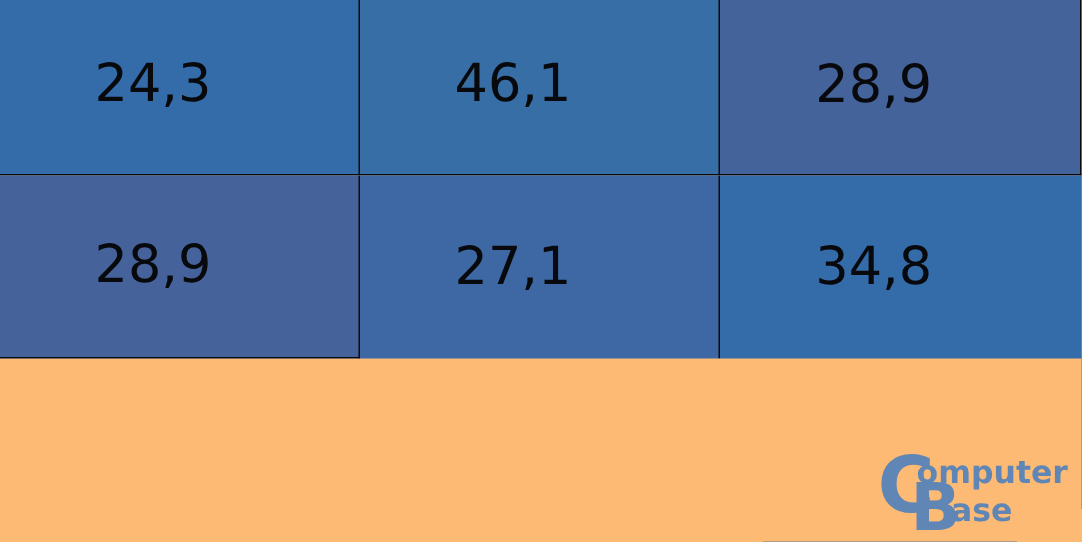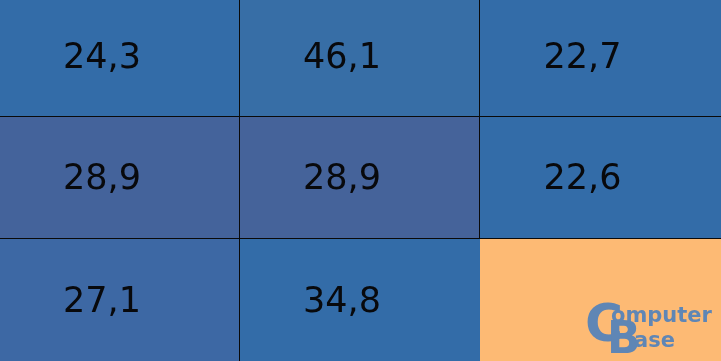--- a/index.html
+++ b/index.html
@@ -93,32 +93,26 @@
 <div id="table-wrap">
 
   <div class="grid">
 
     <div class="cell r1 vsep hsep" style="background:#336ca8;">
       <span class="value">24,3</span>
     </div>
     <div class="cell r1 vsep hsep" style="background:#376ea6;">
       <span class="value">46,1</span>
     </div>
-    <div class="cell r1 hsep" style="background:#336ca8;">
-      <span class="value">22,7</span>
-    </div>
 
     <div class="cell r2 vsep hsep" style="background:#44639b;">
       <span class="value">28,9</span>
     </div>
     <div class="cell r2 vsep hsep" style="background:#45639a;">
       <span class="value">28,9</span>
-    </div>
-    <div class="cell r2 hsep" style="background:#336ca8;">
-      <span class="value">22,6</span>
     </div>
 
     <div class="cell r3 vsep" style="background:#3d68a4;">
       <span class="value">27,1</span>
     </div>
     <div class="cell r3" style="background:#336ca8;">
       <span class="value">34,8</span>
     </div>
 
   </div>

